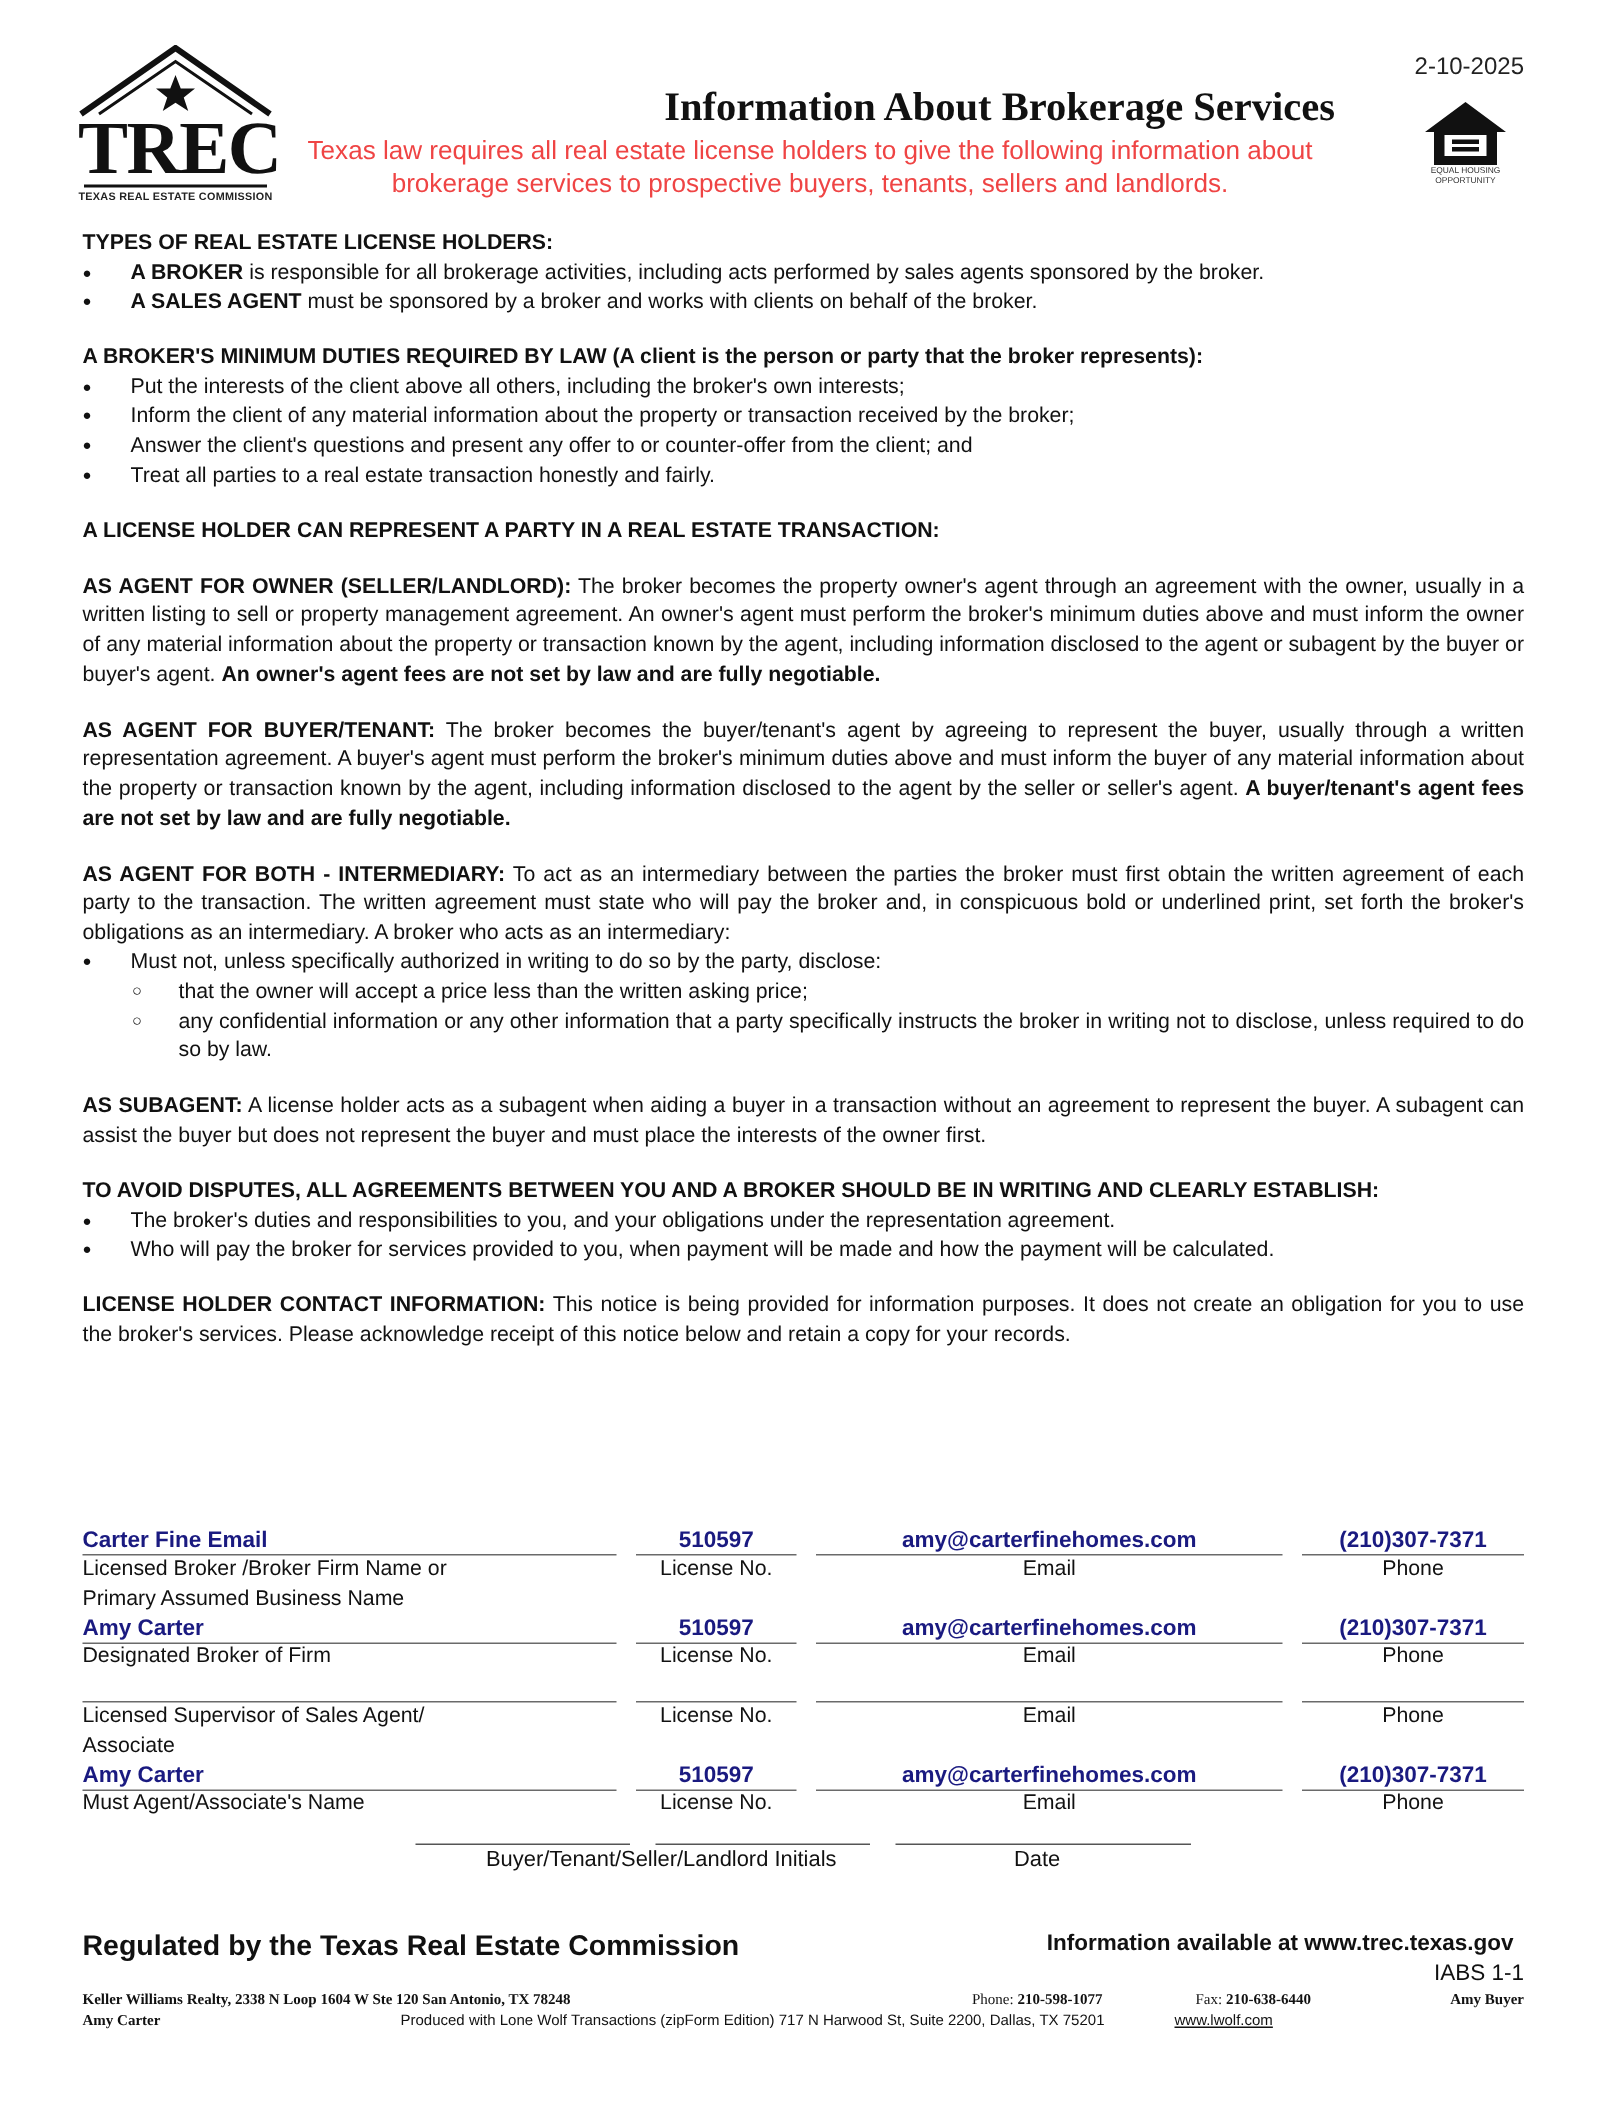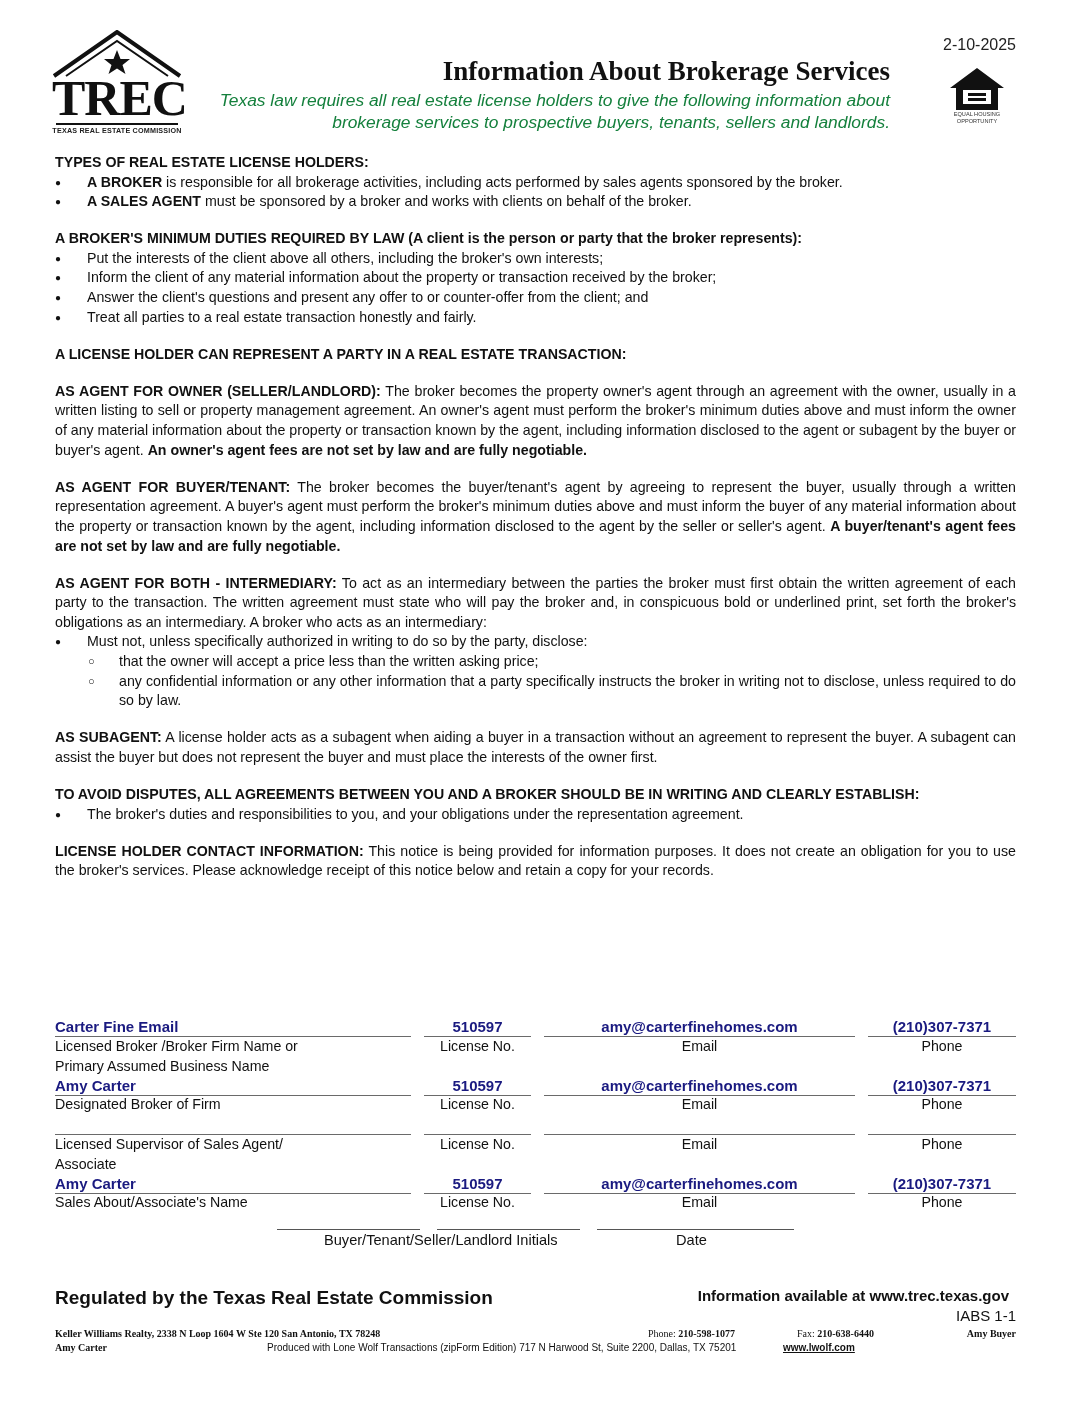--- a/index.html
+++ b/index.html
@@ -6,21 +6,21 @@
   body { width: 1076px; height: 1402px; position: relative; font-family: "Liberation Sans", sans-serif; color: #111; overflow: hidden; }
   .abs { position: absolute; }
   .logo { left: 52px; top: 30px; width: 130px; height: 108px; }
   .logo-text { position: absolute; left: 0; top: 42px; width: 130px; text-align: center; font-family: "Liberation Serif", serif; font-weight: bold; font-size: 50px; letter-spacing: -1px; line-height: 52px; color: #111; }
   .logo-sub { position: absolute; left: 0; top: 96px; width: 130px; text-align: center; font-size: 7.2px; font-weight: bold; letter-spacing: 0.2px; color: #222; }
   .logo-rule { position: absolute; left: 4px; top: 93px; width: 122px; height: 2px; background: #111; }
   .date { right: 60px; top: 36px; font-size: 16px; color: #222; }
   .eho { left: 946px; top: 66px; width: 62px; height: 64px; }
   .eho-label { position: absolute; top: 45px; left: -6px; width: 74px; text-align: center; font-size: 5.6px; line-height: 7px; color: #333; }
   .title { left: 190px; top: 56px; width: 700px; text-align: right; font-family: "Liberation Serif", serif; font-weight: bold; font-size: 27px; }
-  .subtitle { left: 190px; top: 89px; width: 700px; text-align: right; font-style: italic; font-size: 17.4px; line-height: 22px; color: #15803d; }
+  .subtitle { left: 190px; top: 89px; width: 700px; text-align: center; font-size: 17.4px; line-height: 22px; color: #ef4444; }
   .doc { left: 55px; top: 153px; width: 961px; font-size: 14.2px; line-height: 19.6px; }
   .doc p { margin: 0; text-align: justify; }
   .doc .gap { height: 17.5px; }
   .doc .hd { font-weight: bold; }
   .doc ul { margin: 0; padding: 0; list-style: none; }
   .doc li { position: relative; padding-left: 32px; text-align: justify; }
   .doc li::before { content: "\25CF"; position: absolute; left: 0; top: 0; font-size: 10px; }
   .doc li.sub { padding-left: 64px; }
   .doc li.sub::before { content: "\25CB"; left: 33px; font-size: 11px; }
   b { font-weight: bold; }
@@ -35,21 +35,21 @@
   .lbl.lic { left: 369px; width: 107px; text-align: center; }
   .lbl.email { left: 489px; width: 311px; text-align: center; }
   .lbl.phone { left: 813px; width: 148px; text-align: center; }
   .initline { position: absolute; top: 1229px; height: 0; border-bottom: 1.3px solid #555; }
   .initlbl { position: absolute; top: 1232px; font-size: 14.6px; color: #111; }
   .reg { left: 55px; top: 1287px; font-weight: bold; font-size: 19px; }
   .info { right: 67px; top: 1287px; font-weight: bold; font-size: 15px; margin-left: 35px; }
   .iabs { right: 60px; top: 1307px; font-size: 15px; }
   .foot-serif { font-family: "Liberation Serif", serif; font-size: 10px; }
   .foot-sans { font-size: 10px; }
-  .lwolf { text-decoration: underline; font-weight: bold; }
+  .lwolf { text-decoration: underline; }
 </style>
 </head>
 <body>
 
 <div class="abs logo">
   <svg width="130" height="50" viewBox="0 0 130 50" style="position:absolute;left:0;top:0;">
     <polyline points="2,46 65,2 128,46" fill="none" stroke="#111" stroke-width="4"></polyline>
     <polyline points="14,46 65,11 116,46" fill="none" stroke="#111" stroke-width="2"></polyline>
     <polygon points="65,20 68.5,29 78,29 70.5,35 73.5,44 65,38.5 56.5,44 59.5,35 52,29 61.5,29" fill="#111"></polygon>
   </svg>
@@ -102,20 +102,21 @@
     <li>Must not, unless specifically authorized in writing to do so by the party, disclose:</li>
     <li class="sub">that the owner will accept a price less than the written asking price;</li>
     <li class="sub">any confidential information or any other information that a party specifically instructs the broker in writing not to disclose, unless required to do so by law.</li>
   </ul>
   <div class="gap"></div>
   <p><b>AS SUBAGENT:</b><span> A license holder acts as a subagent when aiding a buyer in a transaction without an agreement to represent the buyer. A subagent can assist the buyer but does not represent the buyer and must place the interests of the owner first.</span></p>
   <div class="gap"></div>
   <p class="hd">TO AVOID DISPUTES, ALL AGREEMENTS BETWEEN YOU AND A BROKER SHOULD BE IN WRITING AND CLEARLY ESTABLISH:</p>
   <ul>
     <li>The broker's duties and responsibilities to you, and your obligations under the representation agreement.</li>
+    <li>Who will pay the broker for services provided to you, when payment will be made and how the payment will be calculated.</li>
   </ul>
   <div class="gap"></div>
   <p><b>LICENSE HOLDER CONTACT INFORMATION:</b><span> This notice is being provided for information purposes. It does not create an obligation for you to use the broker's services. Please acknowledge receipt of this notice below and retain a copy for your records.</span></p>
 </div>
 
 <div class="row" style="top:1017px;">
   <div class="cell name">Carter Fine Email</div>
   <div class="cell lic">510597</div>
   <div class="cell email">amy@carterfinehomes.com</div>
   <div class="cell phone">(210)307-7371</div>
@@ -151,21 +152,21 @@
   <div class="lbl lic" style="top:20px;">License No.</div>
   <div class="lbl email" style="top:20px;">Email</div>
   <div class="lbl phone" style="top:20px;">Phone</div>
 </div>
 
 <div class="row" style="top:1174px;">
   <div class="cell name">Amy Carter</div>
   <div class="cell lic">510597</div>
   <div class="cell email">amy@carterfinehomes.com</div>
   <div class="cell phone">(210)307-7371</div>
-  <div class="lbl name" style="top:19px;">Sales About/Associate's Name</div>
+  <div class="lbl name" style="top:19px;">Must Agent/Associate's Name</div>
   <div class="lbl lic" style="top:19px;">License No.</div>
   <div class="lbl email" style="top:19px;">Email</div>
   <div class="lbl phone" style="top:19px;">Phone</div>
 </div>
 
 <div class="initline" style="left:277px;width:143px;"></div>
 <div class="initline" style="left:437px;width:143px;"></div>
 <div class="initline" style="left:597px;width:197px;"></div>
 <div class="initlbl" style="left:324px;">Buyer/Tenant/Seller/Landlord Initials</div>
 <div class="initlbl" style="left:676px;">Date</div>

